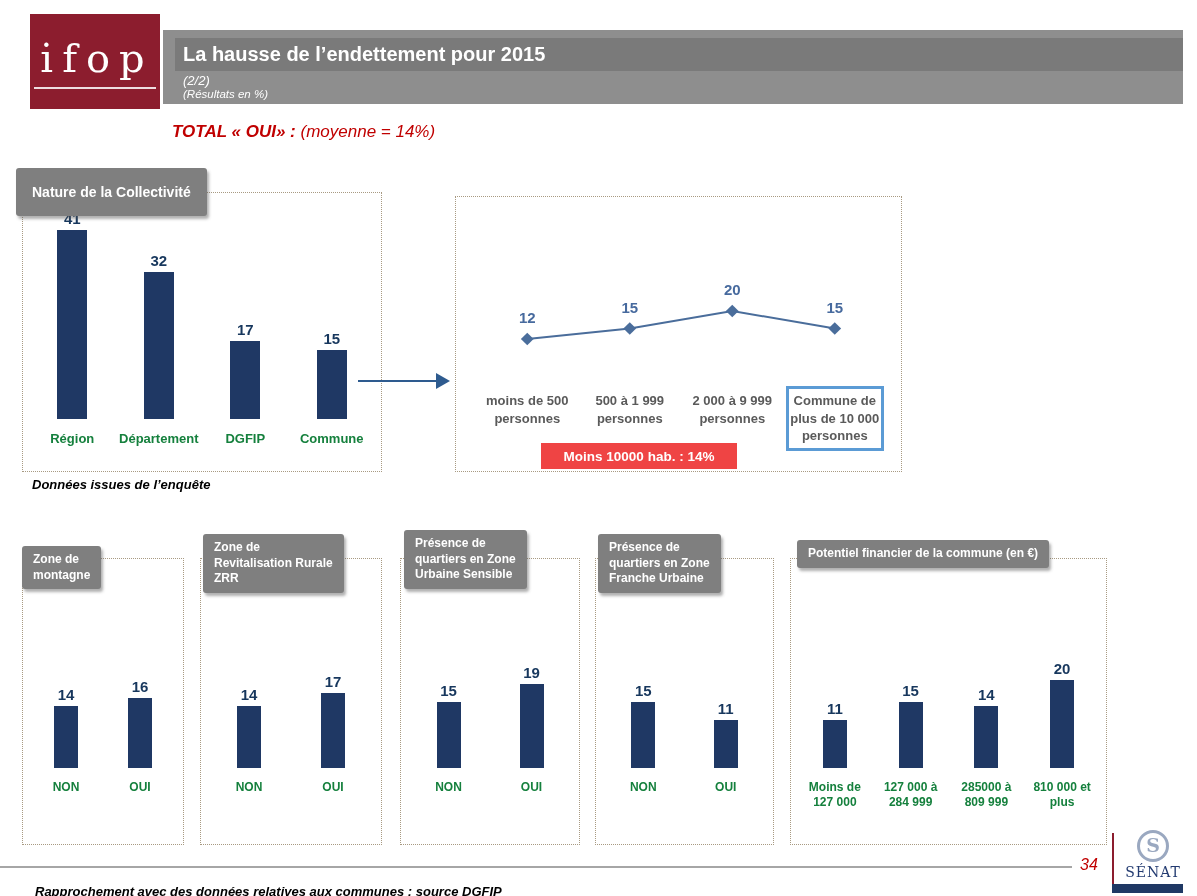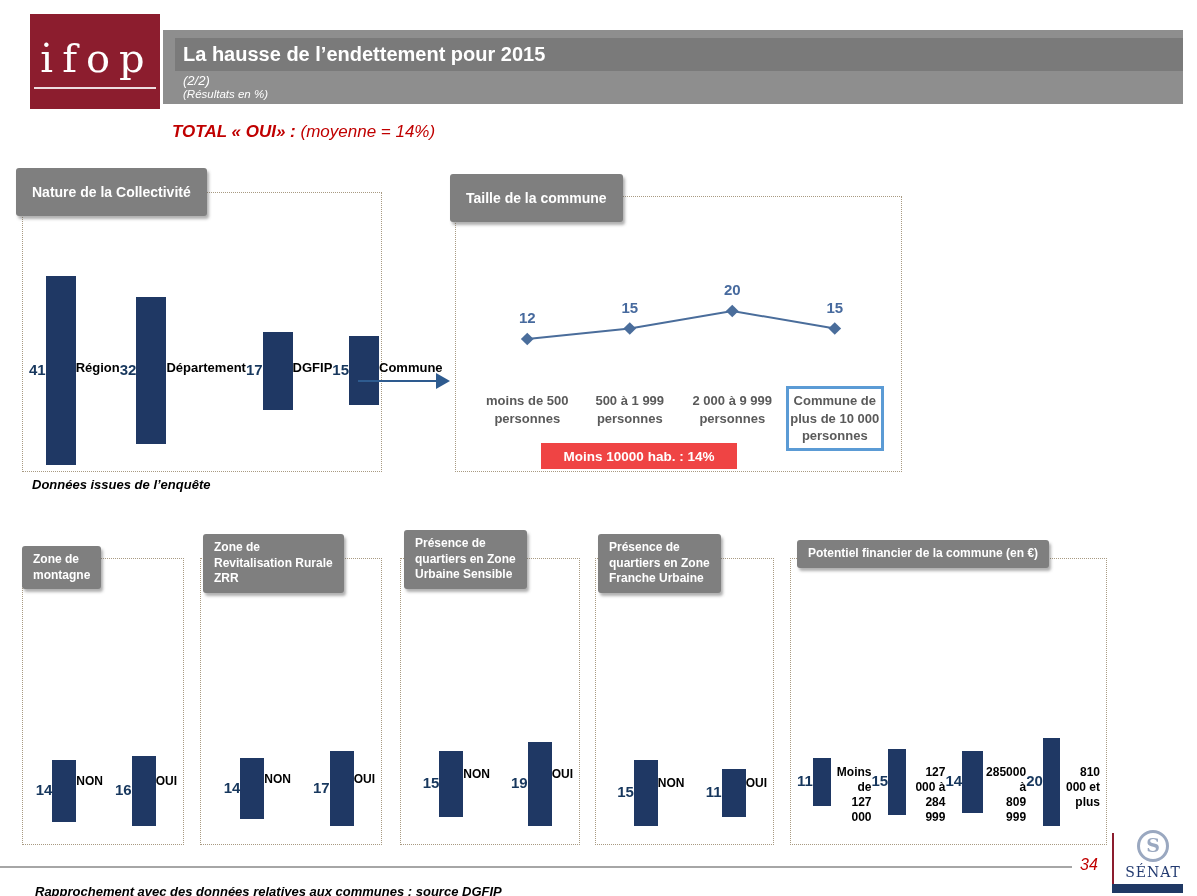--- a/index.html
+++ b/index.html
@@ -41,24 +41,24 @@
   .lval{position:absolute;transform:translateX(-50%);font-weight:bold;font-size:15px;color:#476a9e;}
   .line-labels{position:absolute;left:20px;right:15px;top:195px;display:flex;}
   .lcell{flex:1;text-align:center;font-weight:bold;font-size:13px;color:#5a5a5a;
          white-space:pre-line;line-height:1.35;}
   .hl-box{border:3px solid #5b9bd5;background:#fff;padding:3px 1px;margin:-6px 2px 0;}
   .banner{position:absolute;left:85px;top:246px;width:196px;height:26px;background:#ef4444;color:#fff;
           font-weight:bold;font-size:13.5px;display:flex;align-items:center;justify-content:center;}
 
   
   .bars{position:absolute;left:6px;right:6px;bottom:6px;display:flex;align-items:stretch;}
-  .bcol{flex:1;display:flex;flex-direction:row;align-items:center;justify-content:flex-end;}
+  .bcol{flex:1;display:flex;flex-direction:column;align-items:center;justify-content:flex-end;}
   .bval{color:#17375d;font-weight:bold;font-size:15px;margin-bottom:3px;}
   .bar{background:#1f3864;}
-  .blab{font-weight:bold;color:#000000;text-align:right;white-space:pre-line;}
+  .blab{font-weight:bold;color:#15803d;text-align:center;white-space:pre-line;}
   .box-nature .bar{width:30px;}
   .box-nature .blab{height:34px;padding-top:12px;font-size:13px;}
   .dbox .bars{bottom:18px;}
   .dbox .bar{width:24px;}
   .dbox .blab{height:46px;padding-top:12px;font-size:12px;line-height:1.25;}
 
   
   .tab-montagne{left:22px;top:546px;}
   .box-montagne{left:22px;top:558px;width:160px;height:285px;}
   .tab-zrr{left:203px;top:534px;}
@@ -127,21 +127,20 @@
         </div>
       </div>
   </div>
   <div class="survey-note">Données issues de l’enquête</div>
 
   <svg class="arrow" width="100" height="24">
     <line x1="6" y1="12" x2="84" y2="12" stroke="#2e5b8f" stroke-width="2"></line>
     <polygon points="84,4 98,12 84,20" fill="#2e5b8f"></polygon>
   </svg>
 
-  <div class="tab tab-taille">Taille de la commune</div>
   <div class="dotted box-taille">
     <div class="line-plot"><svg width="410" height="120">
           <polyline points="51.3,68.0 153.8,57.5 256.3,40.0 358.8,57.5" fill="none" stroke="#4a6d9b" stroke-width="2"></polyline>
           <rect x="-4.5" y="-4.5" width="9" height="9" transform="translate(51.25,68) rotate(45)" fill="#4a6d9b"></rect>
           <rect x="-4.5" y="-4.5" width="9" height="9" transform="translate(153.75,57.5) rotate(45)" fill="#4a6d9b"></rect>
           <rect x="-4.5" y="-4.5" width="9" height="9" transform="translate(256.25,40) rotate(45)" fill="#4a6d9b"></rect>
           <rect x="-4.5" y="-4.5" width="9" height="9" transform="translate(358.75,57.5) rotate(45)" fill="#4a6d9b"></rect>
         </svg><div class="lval" style="left: 51.25px; top: 38px;">12</div><div class="lval" style="left: 153.75px; top: 27.5px;">15</div><div class="lval" style="left: 256.25px; top: 10px;">20</div><div class="lval" style="left: 358.75px; top: 27.5px;">15</div></div>
     <div class="line-labels">
         <div class="lcell">moins de 500

